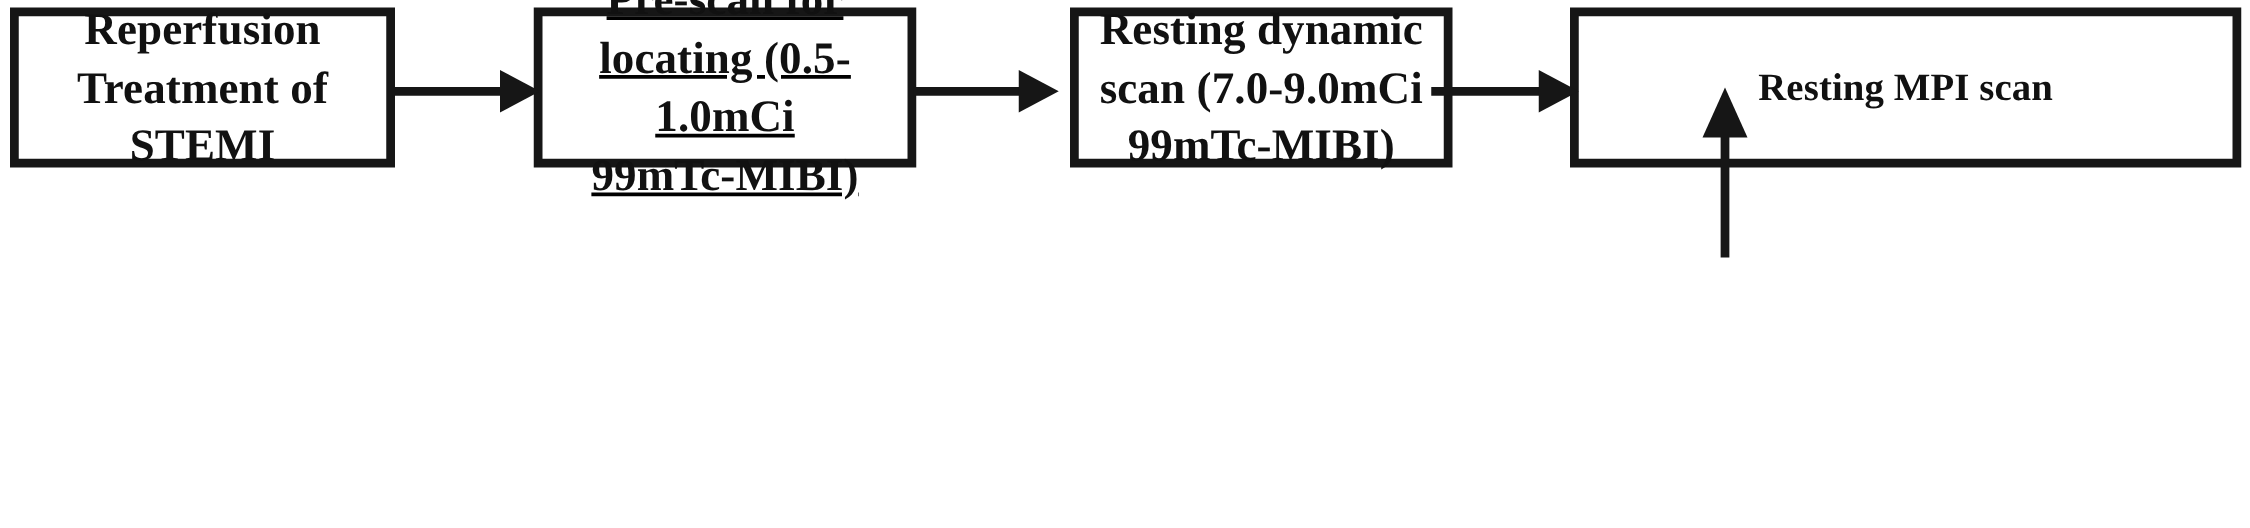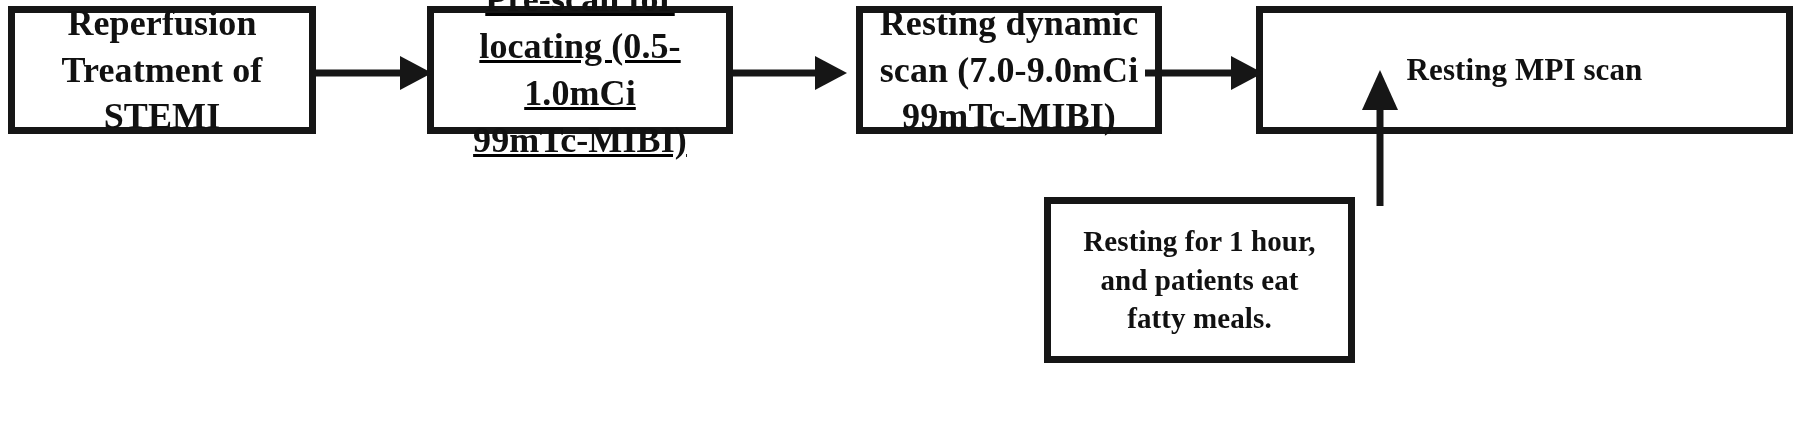--- a/index.html
+++ b/index.html
@@ -83,25 +83,20 @@
   <div class="node" id="node-dynamic-scan">
     <div class="node-label">Resting dynamic
 scan (7.0-9.0mCi
 99mTc-MIBI)</div>
   </div>
 
   <div class="node" id="node-resting-mpi">
     <div class="node-label">Resting MPI scan</div>
   </div>
 
-  <div class="node" id="node-rest-fatty-meal">
-    <div class="node-label">Resting for 1 hour,
-and patients eat
-fatty meals.</div>
-  </div>
 
   <svg class="connector" id="edge-1-2" viewBox="0 0 118 54">
     <line class="edge-line" x1="0" y1="27" x2="92" y2="27"></line>
     <polygon class="edge-head" points="86,10 118,27 86,44"></polygon>
   </svg>
 
   <svg class="connector" id="edge-2-3" viewBox="0 0 116 54">
     <line class="edge-line" x1="0" y1="27" x2="90" y2="27"></line>
     <polygon class="edge-head" points="84,10 116,27 84,44"></polygon>
   </svg>

